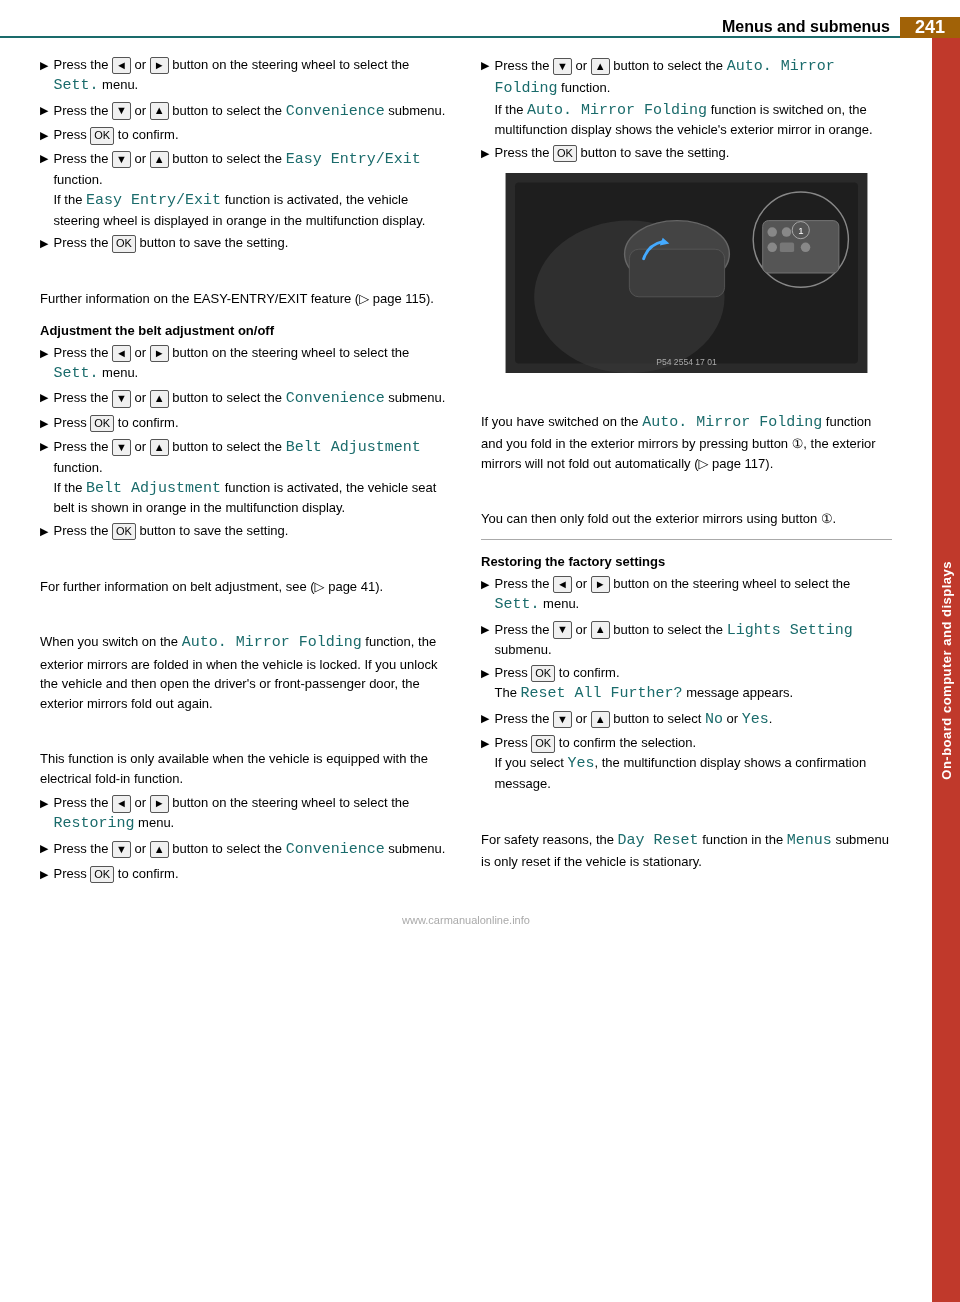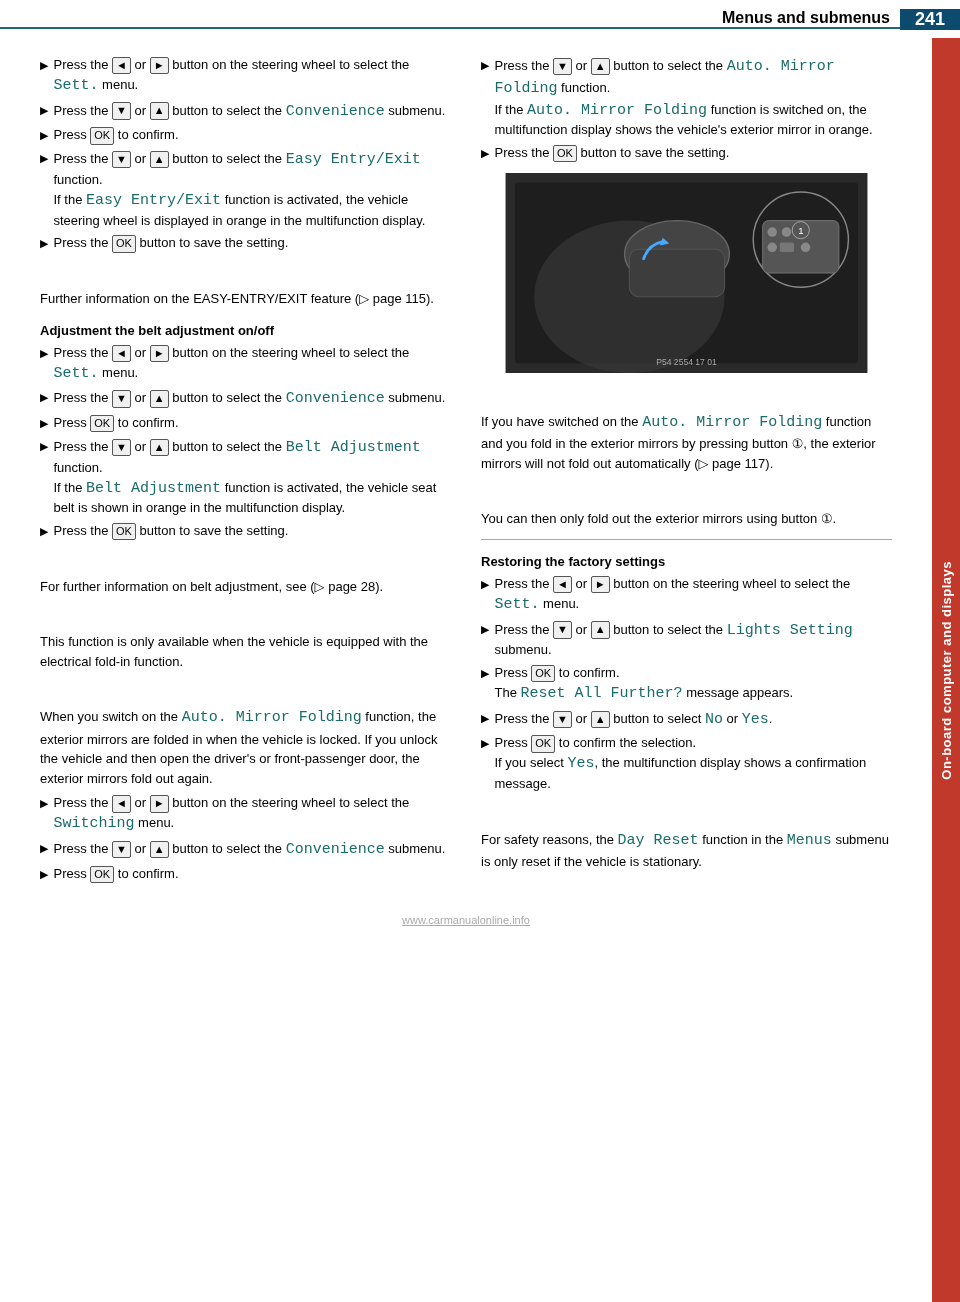--- a/index.html
+++ b/index.html
@@ -8,40 +8,40 @@
       min-height: 1302px;
       font-family: Arial, Helvetica, sans-serif;
       font-size: 13px;
       background: #fff;
       color: #000;
     }
 
     
     .header {
       display: flex;
-      align-items: center;
+      align-items: flex-end;
       height: 38px;
       background: #fff;
     }
     .header-title-area {
       flex: 1;
       display: flex;
       align-items: center;
       justify-content: flex-end;
       padding-right: 10px;
       border-bottom: 2px solid #1a6b6b;
     }
     .header-title {
       font-size: 16px;
       font-weight: bold;
       color: #000;
     }
     .header-page-box {
       width: 60px;
-      background: #0c4a6e;
+      background: #a16207;
       display: flex;
       align-items: center;
       justify-content: center;
       color: #fff;
       font-size: 18px;
       font-weight: bold;
     }
 
     
     .sidebar {
@@ -151,21 +151,20 @@
       text-align: center;
     }
 
     
     .watermark {
       text-align: center;
       color: #aaa;
       font-size: 11px;
       padding: 4px 0;
       margin-right: 28px;
-      text-decoration: underline;
     }
 
     
     .car-svg {
       width: 100%;
       height: 200px;
     }
   </style>
 </head>
 <body>
@@ -252,34 +251,34 @@
         </span>
       </li>
       <li>
         <span class="bullet-arrow">▶</span>
         <span class="bullet-text">
           Press the <span class="key-box">OK</span> button to save the setting.
         </span>
       </li>
     </ul>
     <p class="para">
-      For further information on belt adjustment, see (▷ page 28).
-    </p>
-
+      For further information on belt adjustment, see (▷ page 41).
+    </p>
+
+    <p class="para">
+      When you switch on the <span class="menu-name">Auto. Mirror Folding</span> function, the exterior mirrors are folded in when the vehicle is locked. If you unlock the vehicle and then open the driver's or front-passenger door, the exterior mirrors fold out again.
+    </p>
     <p class="para">
       This function is only available when the vehicle is equipped with the electrical fold-in function.
     </p>
-    <p class="para">
-      When you switch on the <span class="menu-name">Auto. Mirror Folding</span> function, the exterior mirrors are folded in when the vehicle is locked. If you unlock the vehicle and then open the driver's or front-passenger door, the exterior mirrors fold out again.
-    </p>
-    <ul class="bullet-list">
-      <li>
-        <span class="bullet-arrow">▶</span>
-        <span class="bullet-text">
-          Press the <span class="key-box">◄</span> or <span class="key-box">►</span> button on the steering wheel to select the <span class="menu-name">Switching</span> menu.
+    <ul class="bullet-list">
+      <li>
+        <span class="bullet-arrow">▶</span>
+        <span class="bullet-text">
+          Press the <span class="key-box">◄</span> or <span class="key-box">►</span> button on the steering wheel to select the <span class="menu-name">Restoring</span> menu.
         </span>
       </li>
       <li>
         <span class="bullet-arrow">▶</span>
         <span class="bullet-text">
           Press the <span class="key-box">▼</span> or <span class="key-box">▲</span> button to select the <span class="menu-name">Convenience</span> submenu.
         </span>
       </li>
       <li>
         <span class="bullet-arrow">▶</span>

